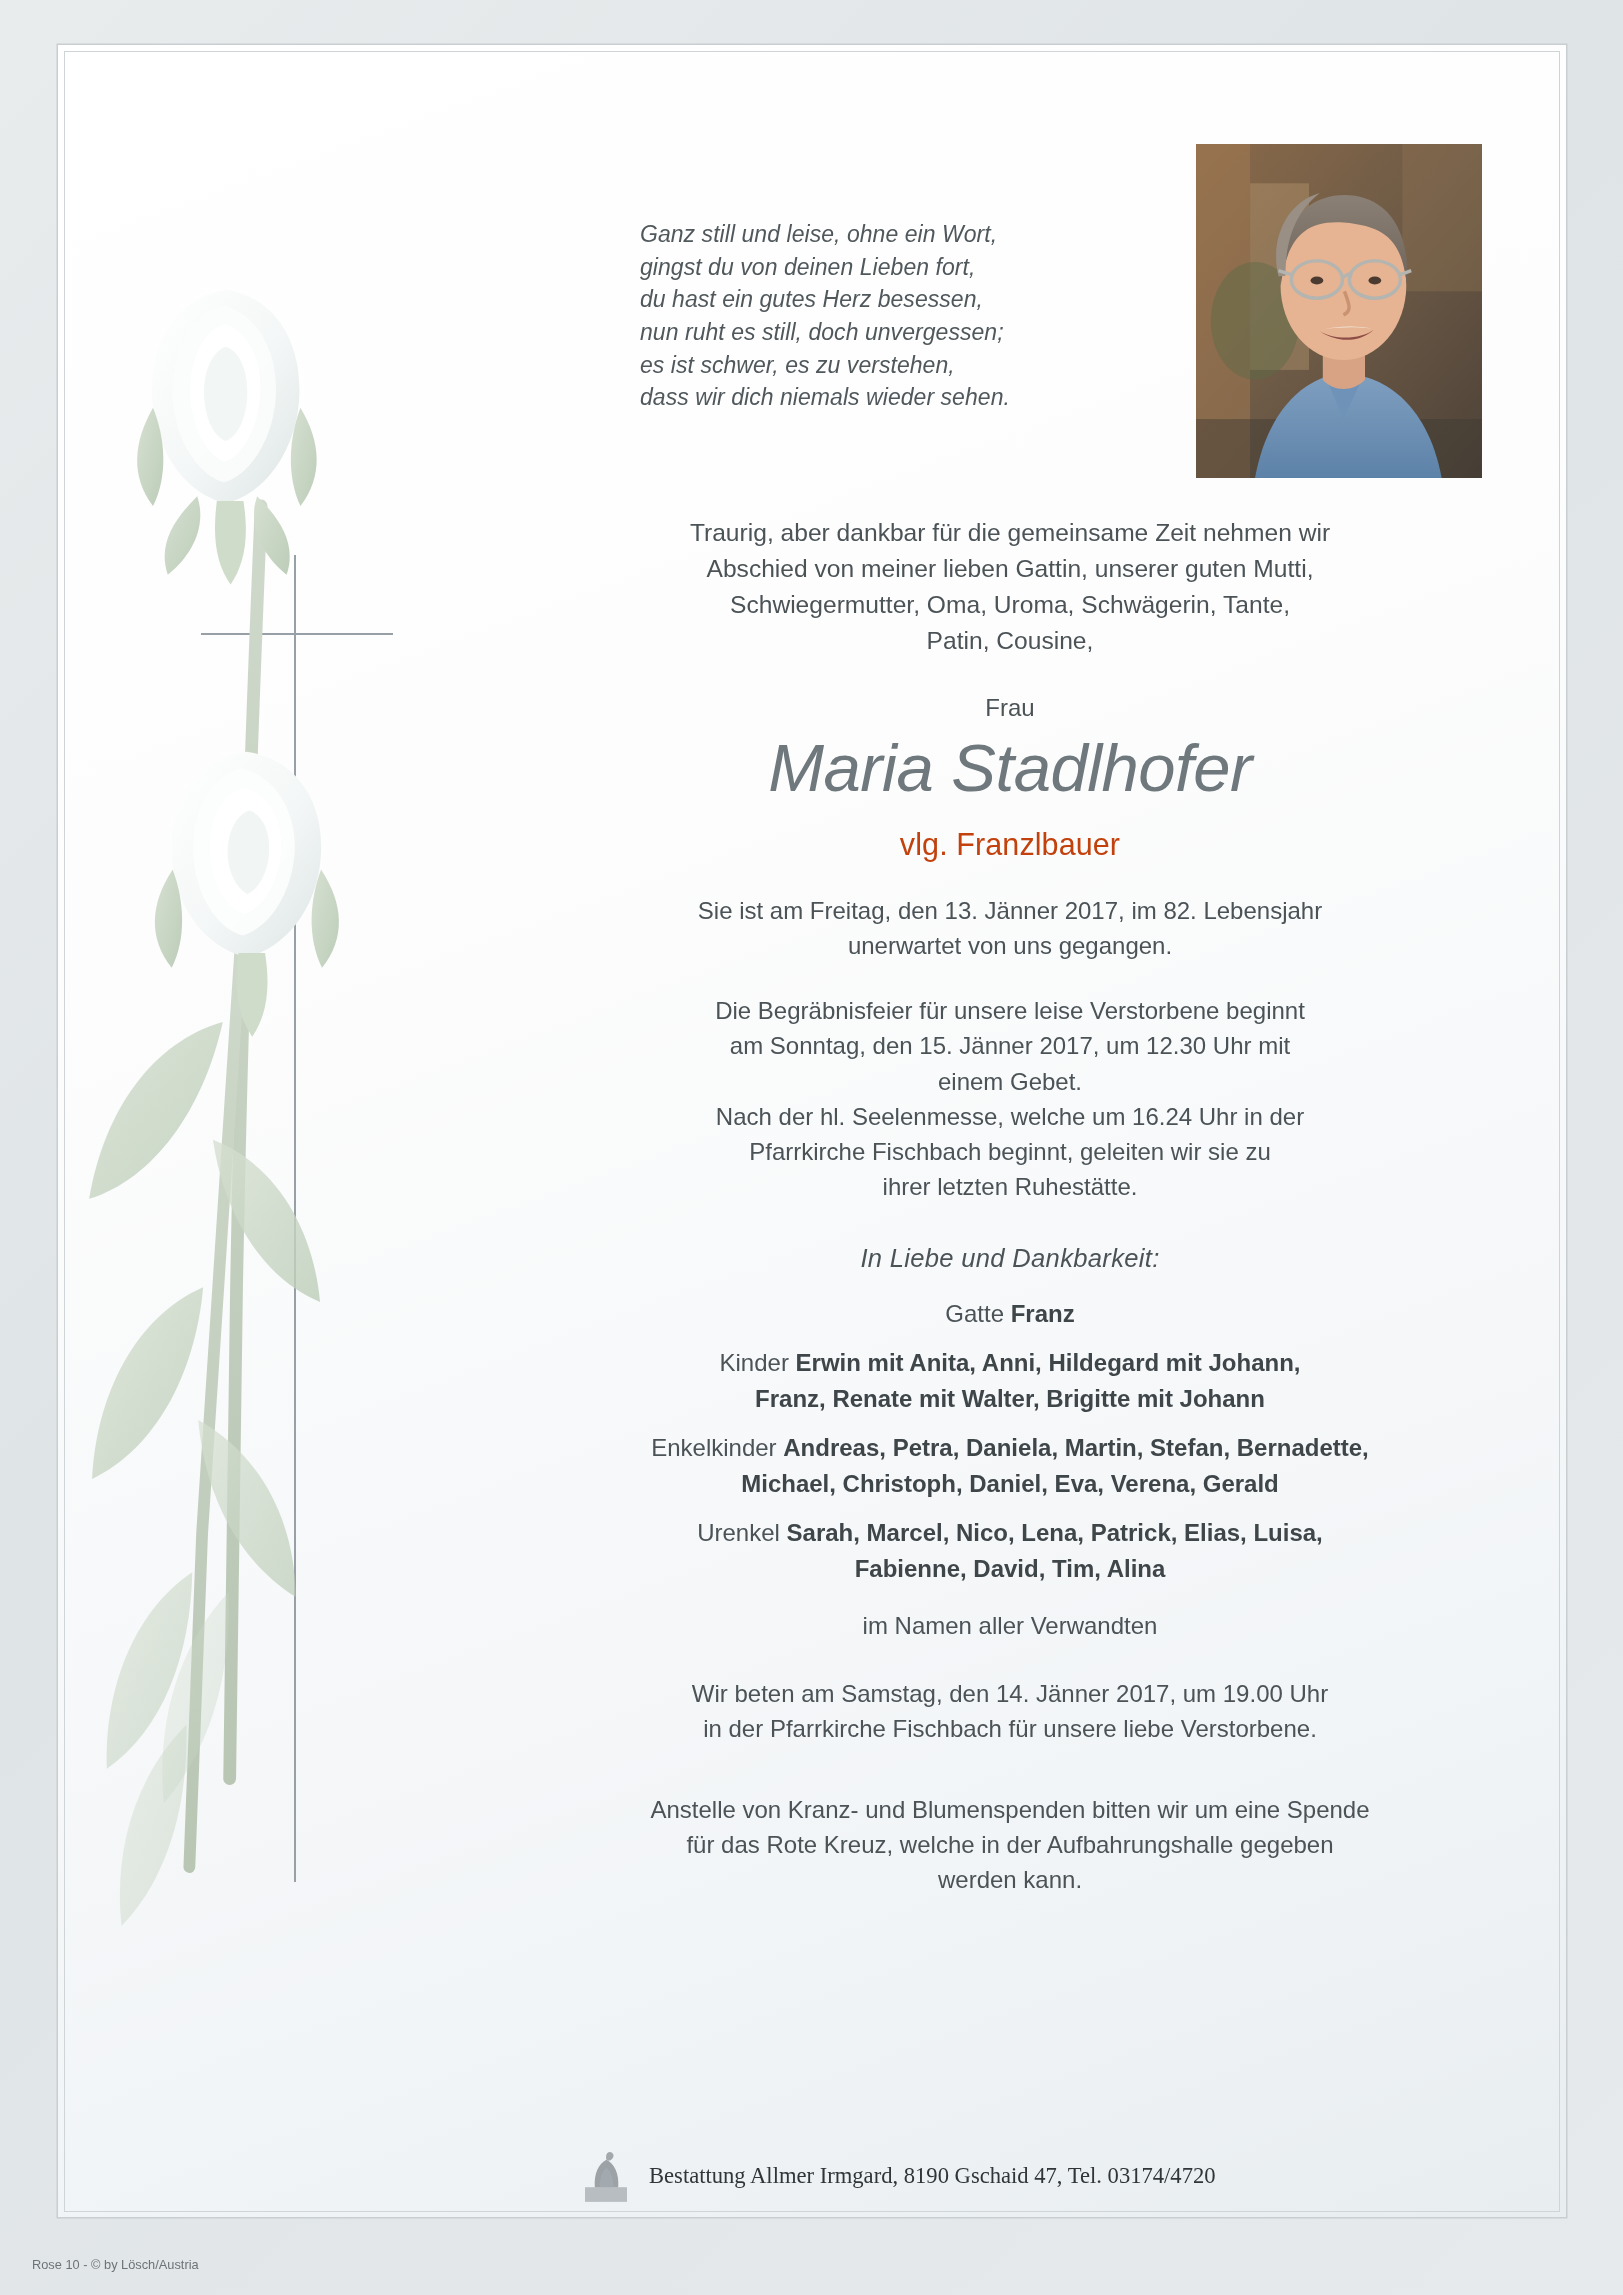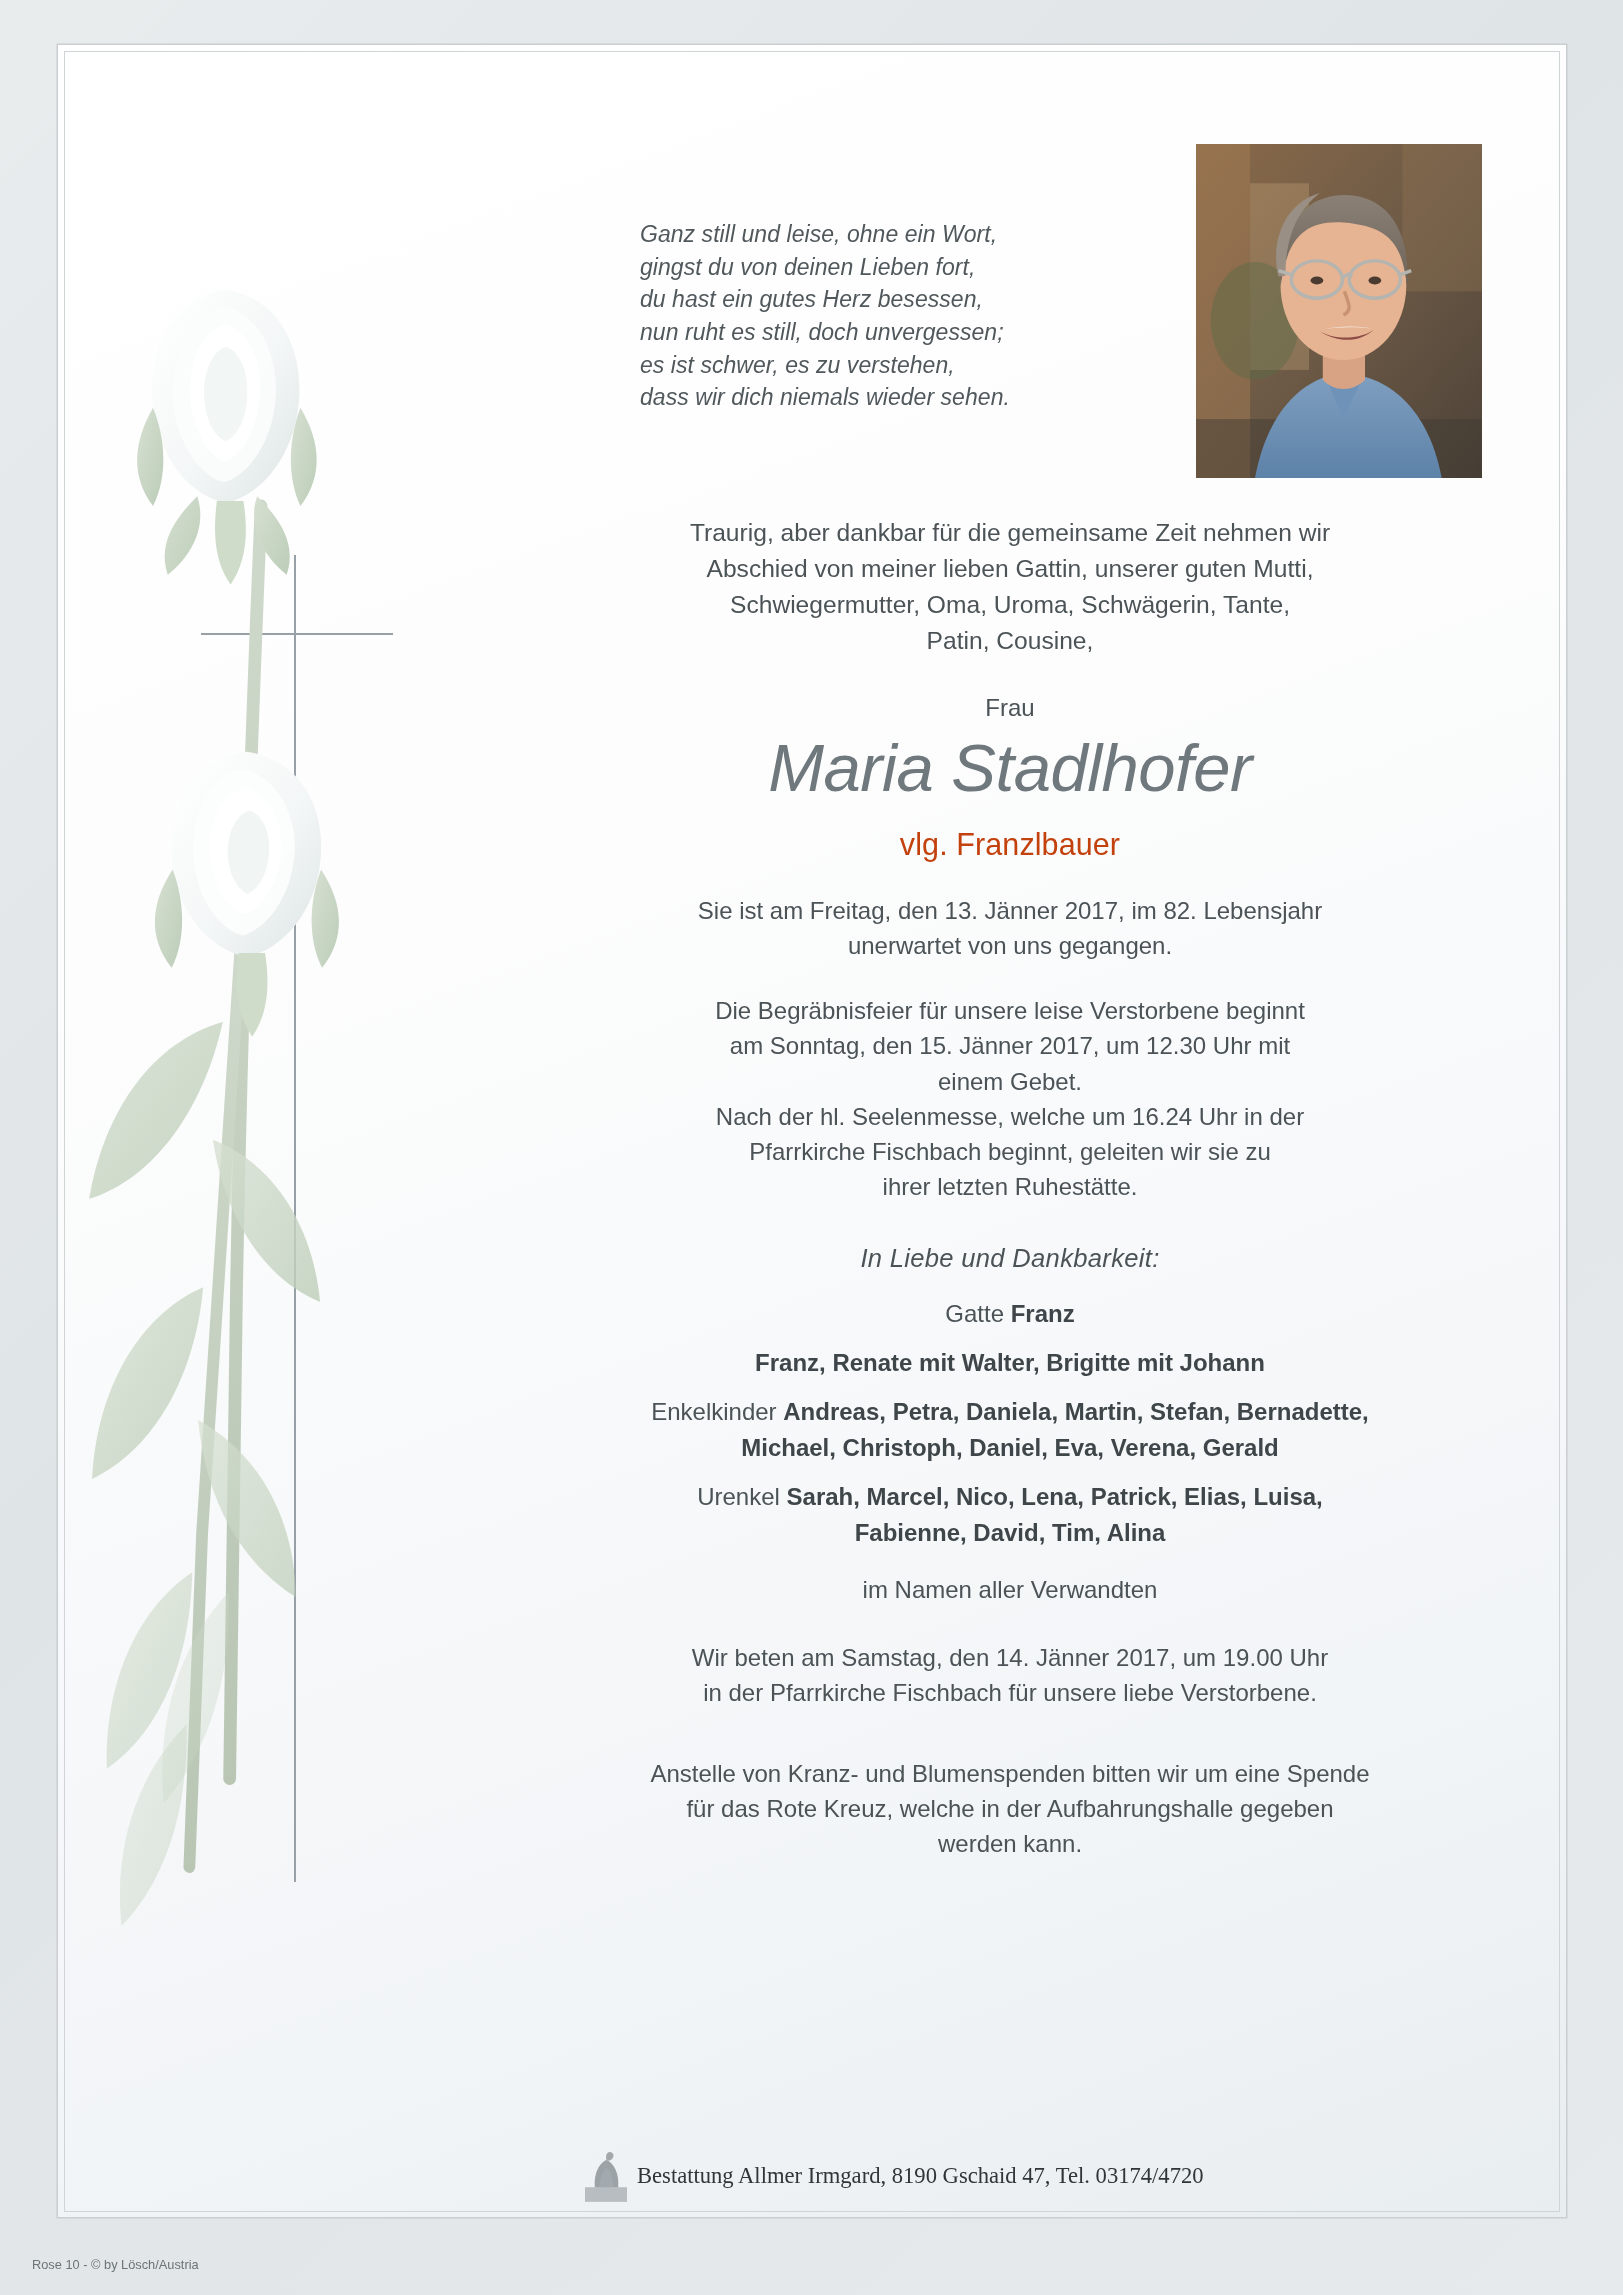--- a/index.html
+++ b/index.html
@@ -184,21 +184,21 @@
   .donation div { white-space: nowrap; }
 
   
   .footer {
     position: absolute;
     left: 585px;
     top: 2149px;
     width: 894px;
     display: flex;
     align-items: center;
-    gap: 10px;
+    gap: 22px;
   }
   .footer-mark { width: 42px; height: 53px; flex: 0 0 auto; opacity: .85; }
   .footer-mark svg { display: block; width: 100%; height: 100%; }
   .footer-text {
     font-family: "Liberation Serif", serif;
     font-size: 22.6px;
     color: #2f3538;
     white-space: nowrap;
   }
 
@@ -374,20 +374,21 @@
       <div>ihrer letzten Ruhestätte.</div>
     </div>
 
     <div class="inliebe">In Liebe und Dankbarkeit:</div>
 
     <div class="family">
       <div class="row">
         <div><span>Gatte </span><b>Franz</b></div>
       </div>
       <div class="row">
+        <div><span>Kinder </span><b>Erwin mit Anita, Anni, Hildegard mit Johann,</b></div>
         <div><b>Franz, Renate mit Walter, Brigitte mit Johann</b></div>
       </div>
       <div class="row">
         <div><span>Enkelkinder </span><b>Andreas, Petra, Daniela, Martin, Stefan, Bernadette,</b></div>
         <div><b>Michael, Christoph, Daniel, Eva, Verena, Gerald</b></div>
       </div>
       <div class="row">
         <div><span>Urenkel </span><b>Sarah, Marcel, Nico, Lena, Patrick, Elias, Luisa,</b></div>
         <div><b>Fabienne, David, Tim, Alina</b></div>
       </div>

